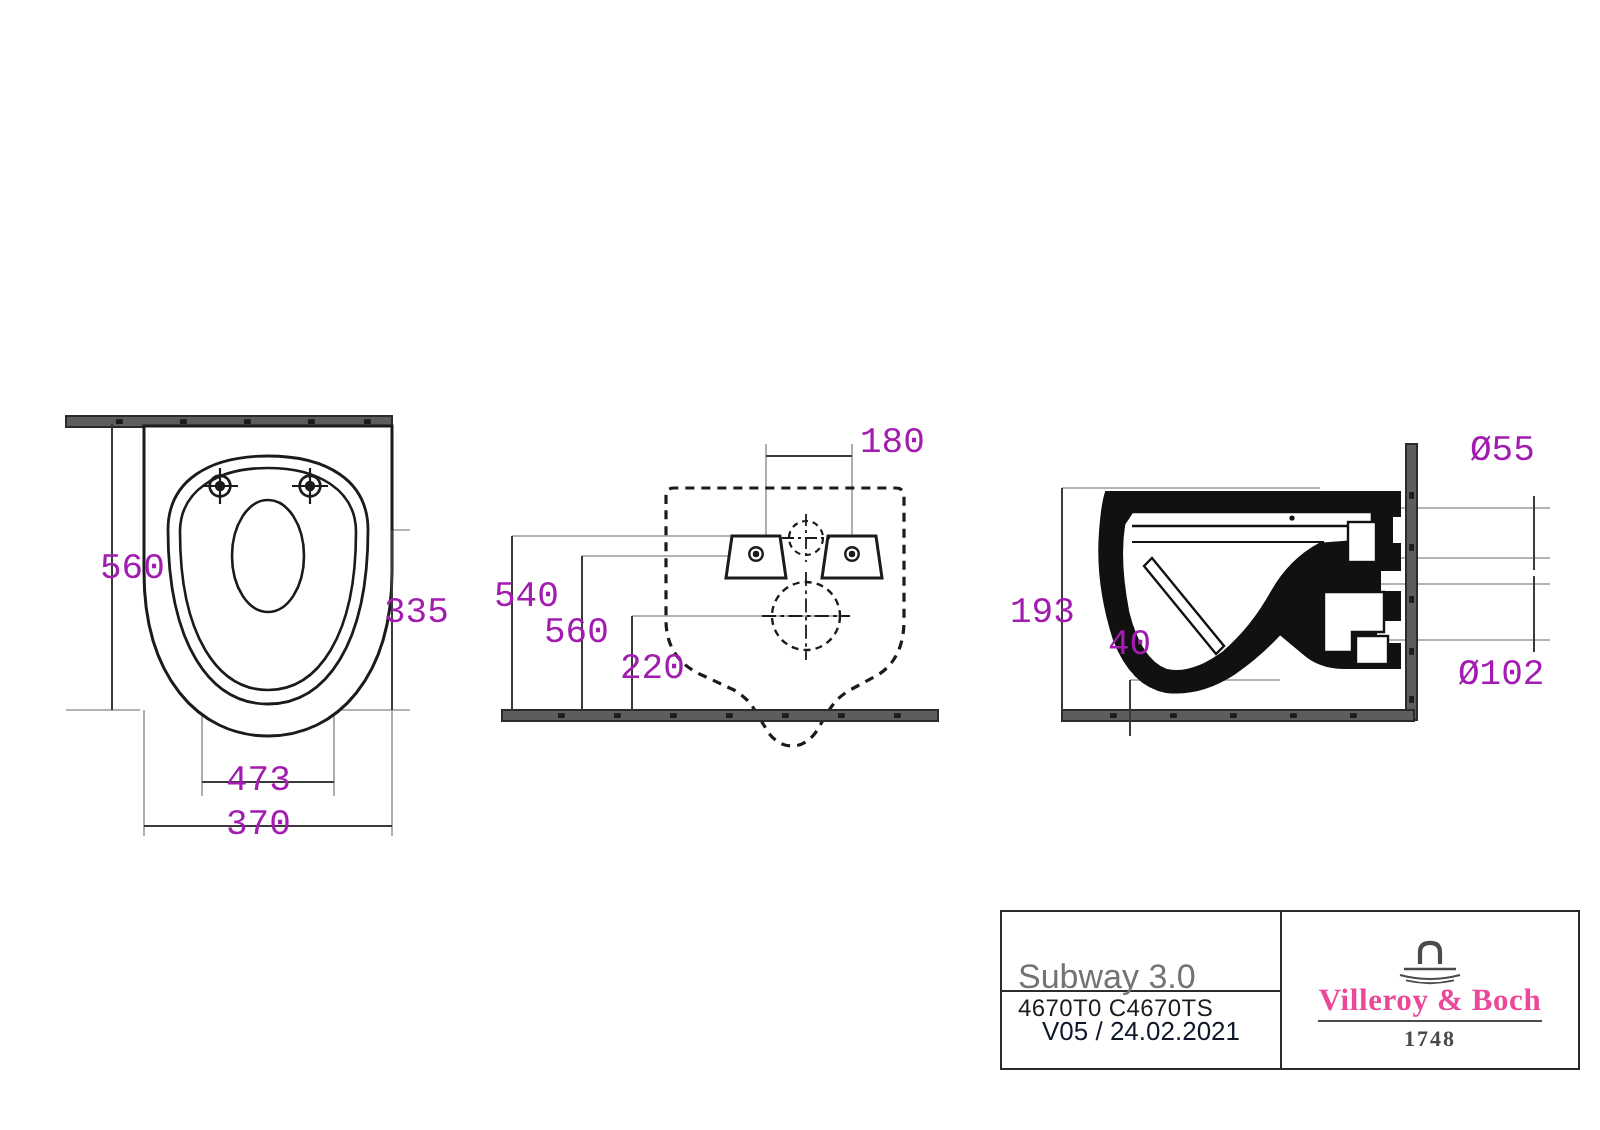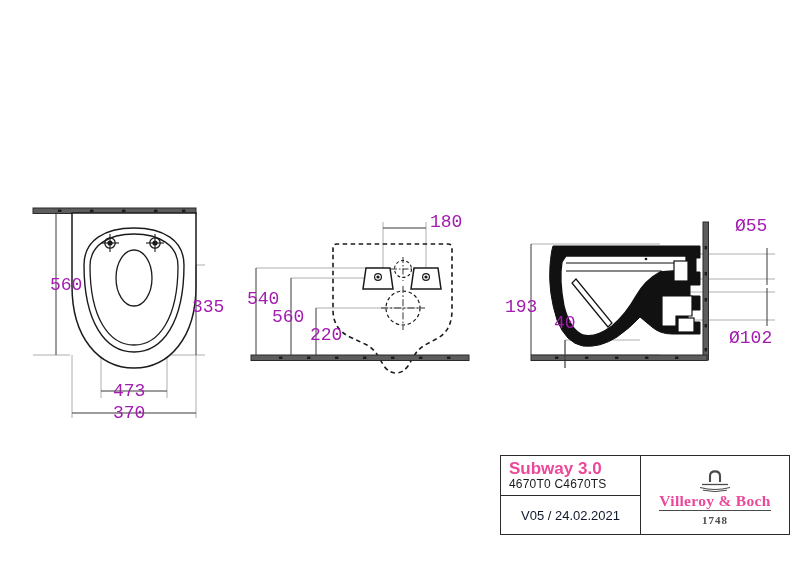--- a/index.html
+++ b/index.html
@@ -55,22 +55,23 @@
   }
   #tb-left-bot {
     flex: 1;
     display: flex;
     align-items: center;
     justify-content: center;
   }
   .prod-name {
     font-size: 17px;
     line-height: 19px;
-    color: #ec4899;
-    font-weight: 700;
+    color: #737373;
+    font-weight: 400;
+    margin-top: 20px;
   }
   .prod-code {
     font-size: 12px;
     line-height: 12px;
     color: #1b1b1b;
     letter-spacing: 0.2px;
   }
   .rev-text {
     font-size: 13px;
     color: #0f172a;

